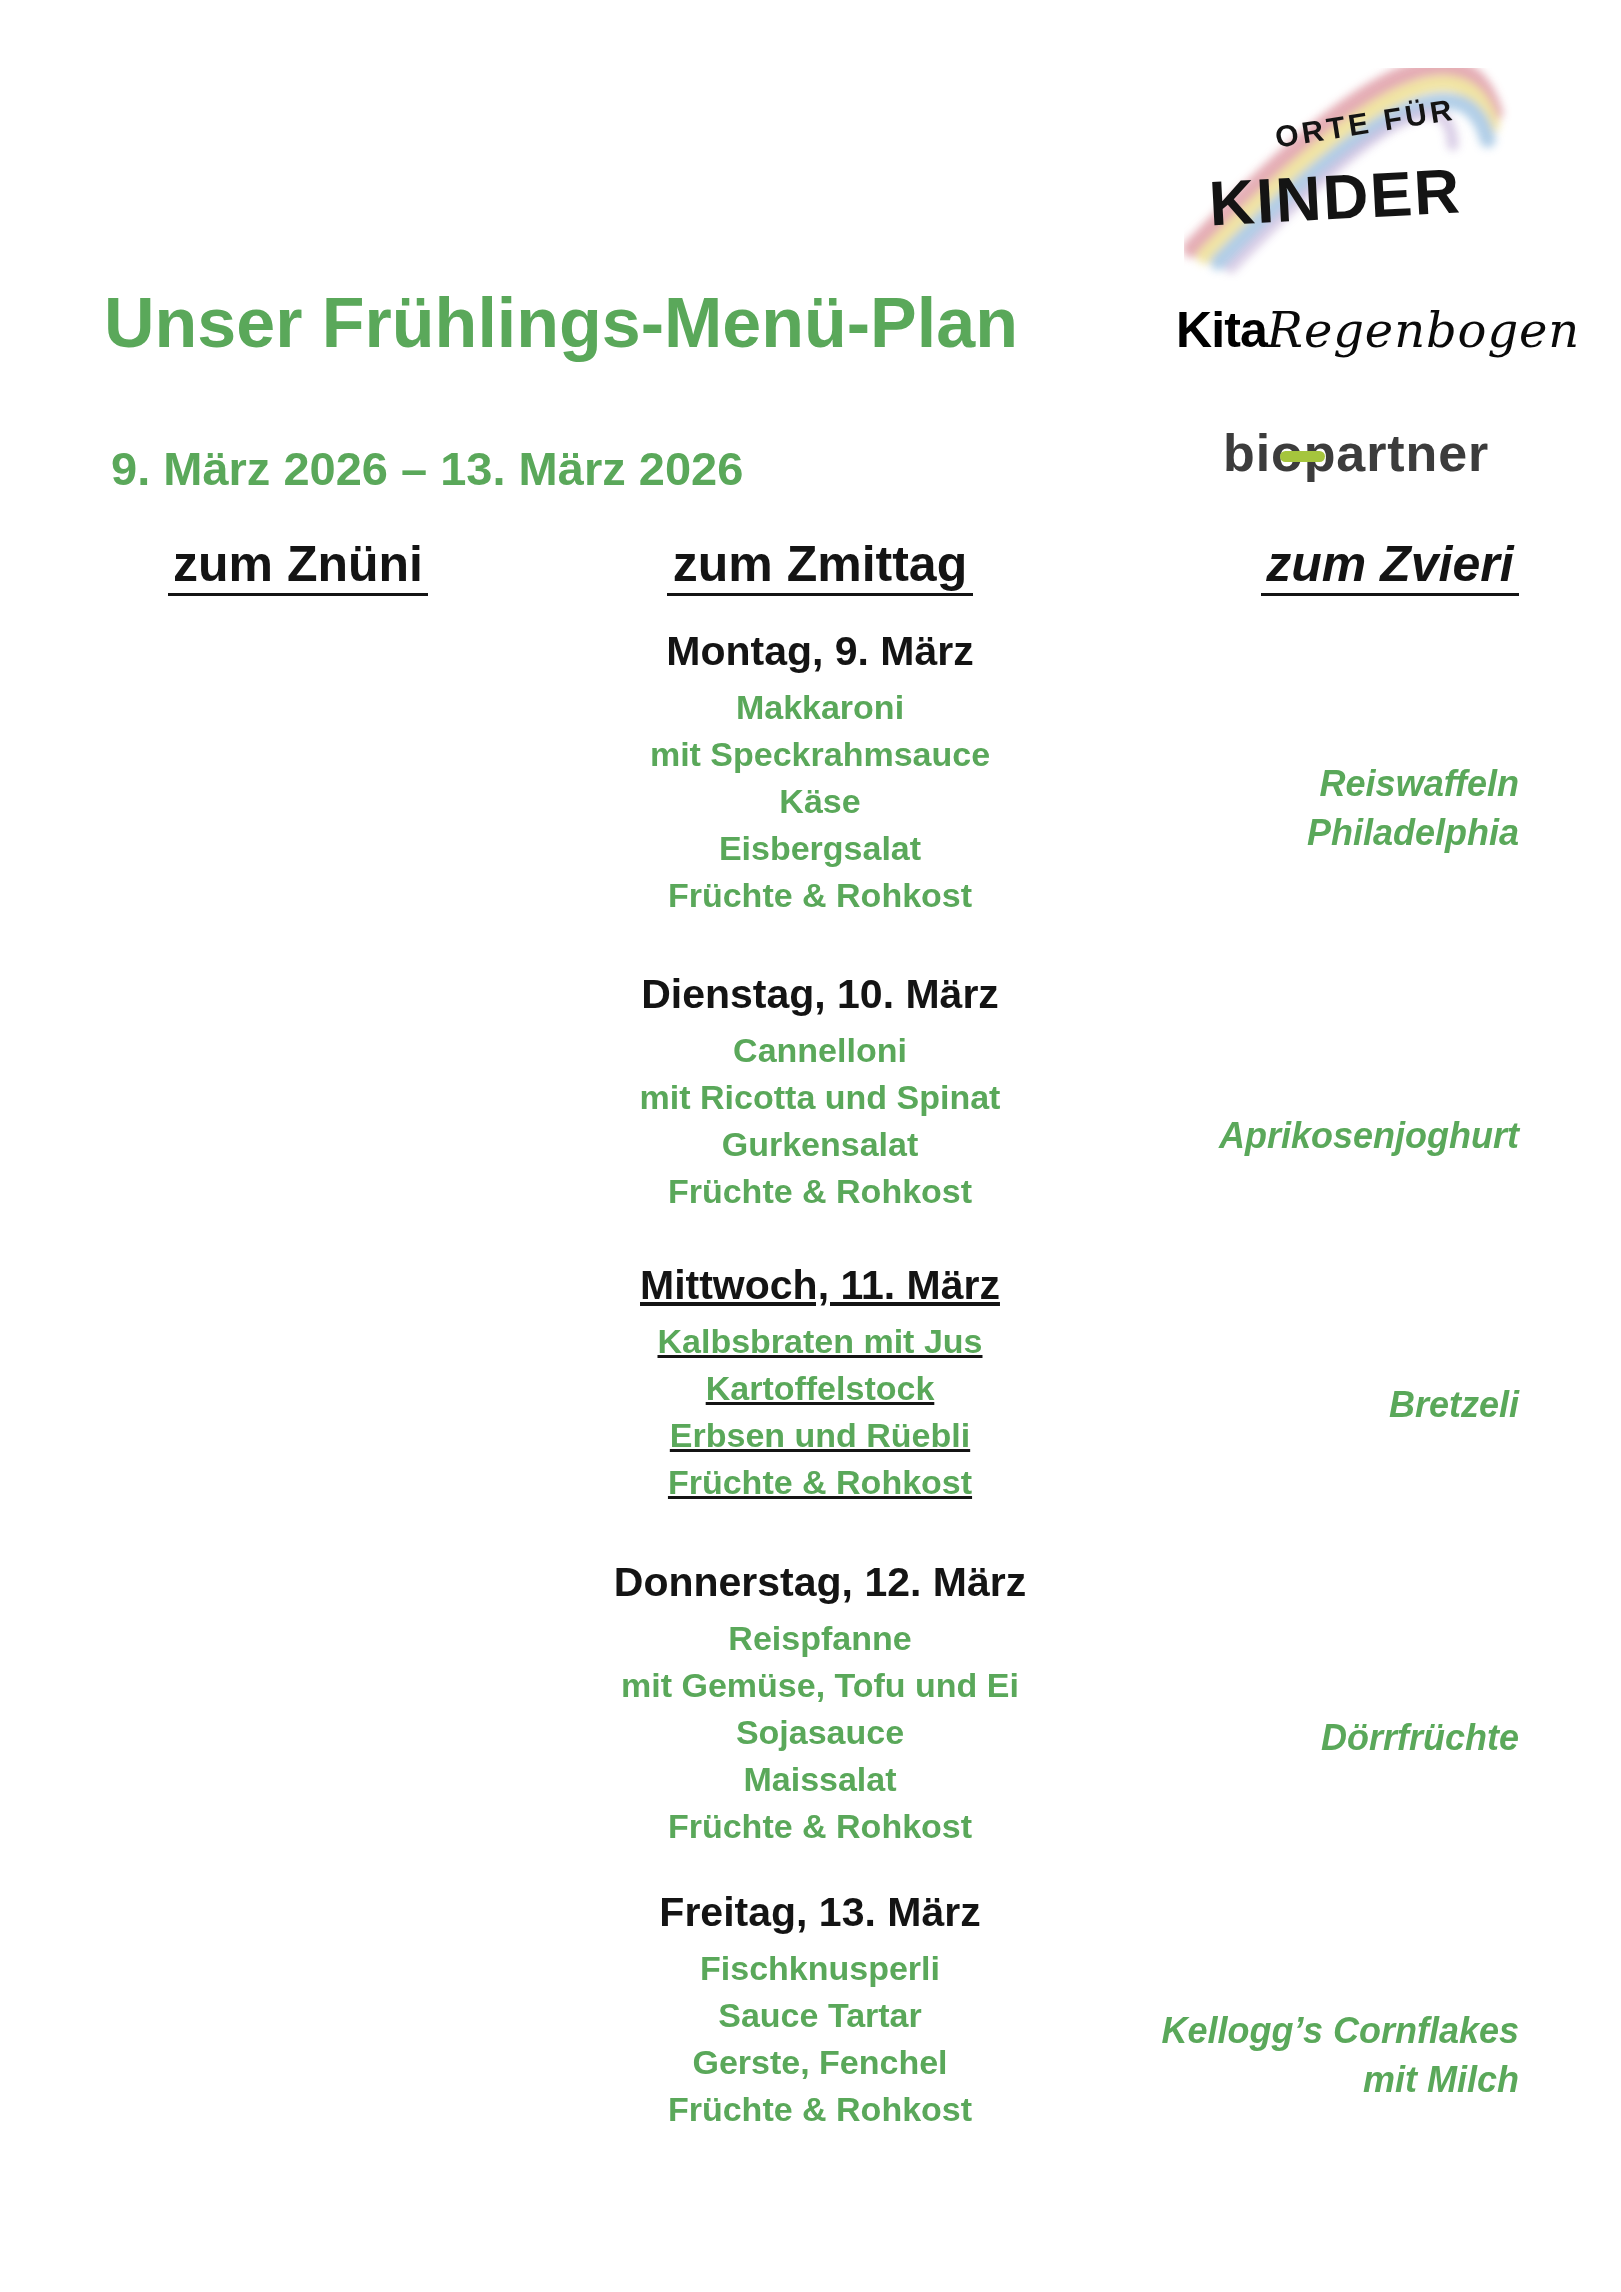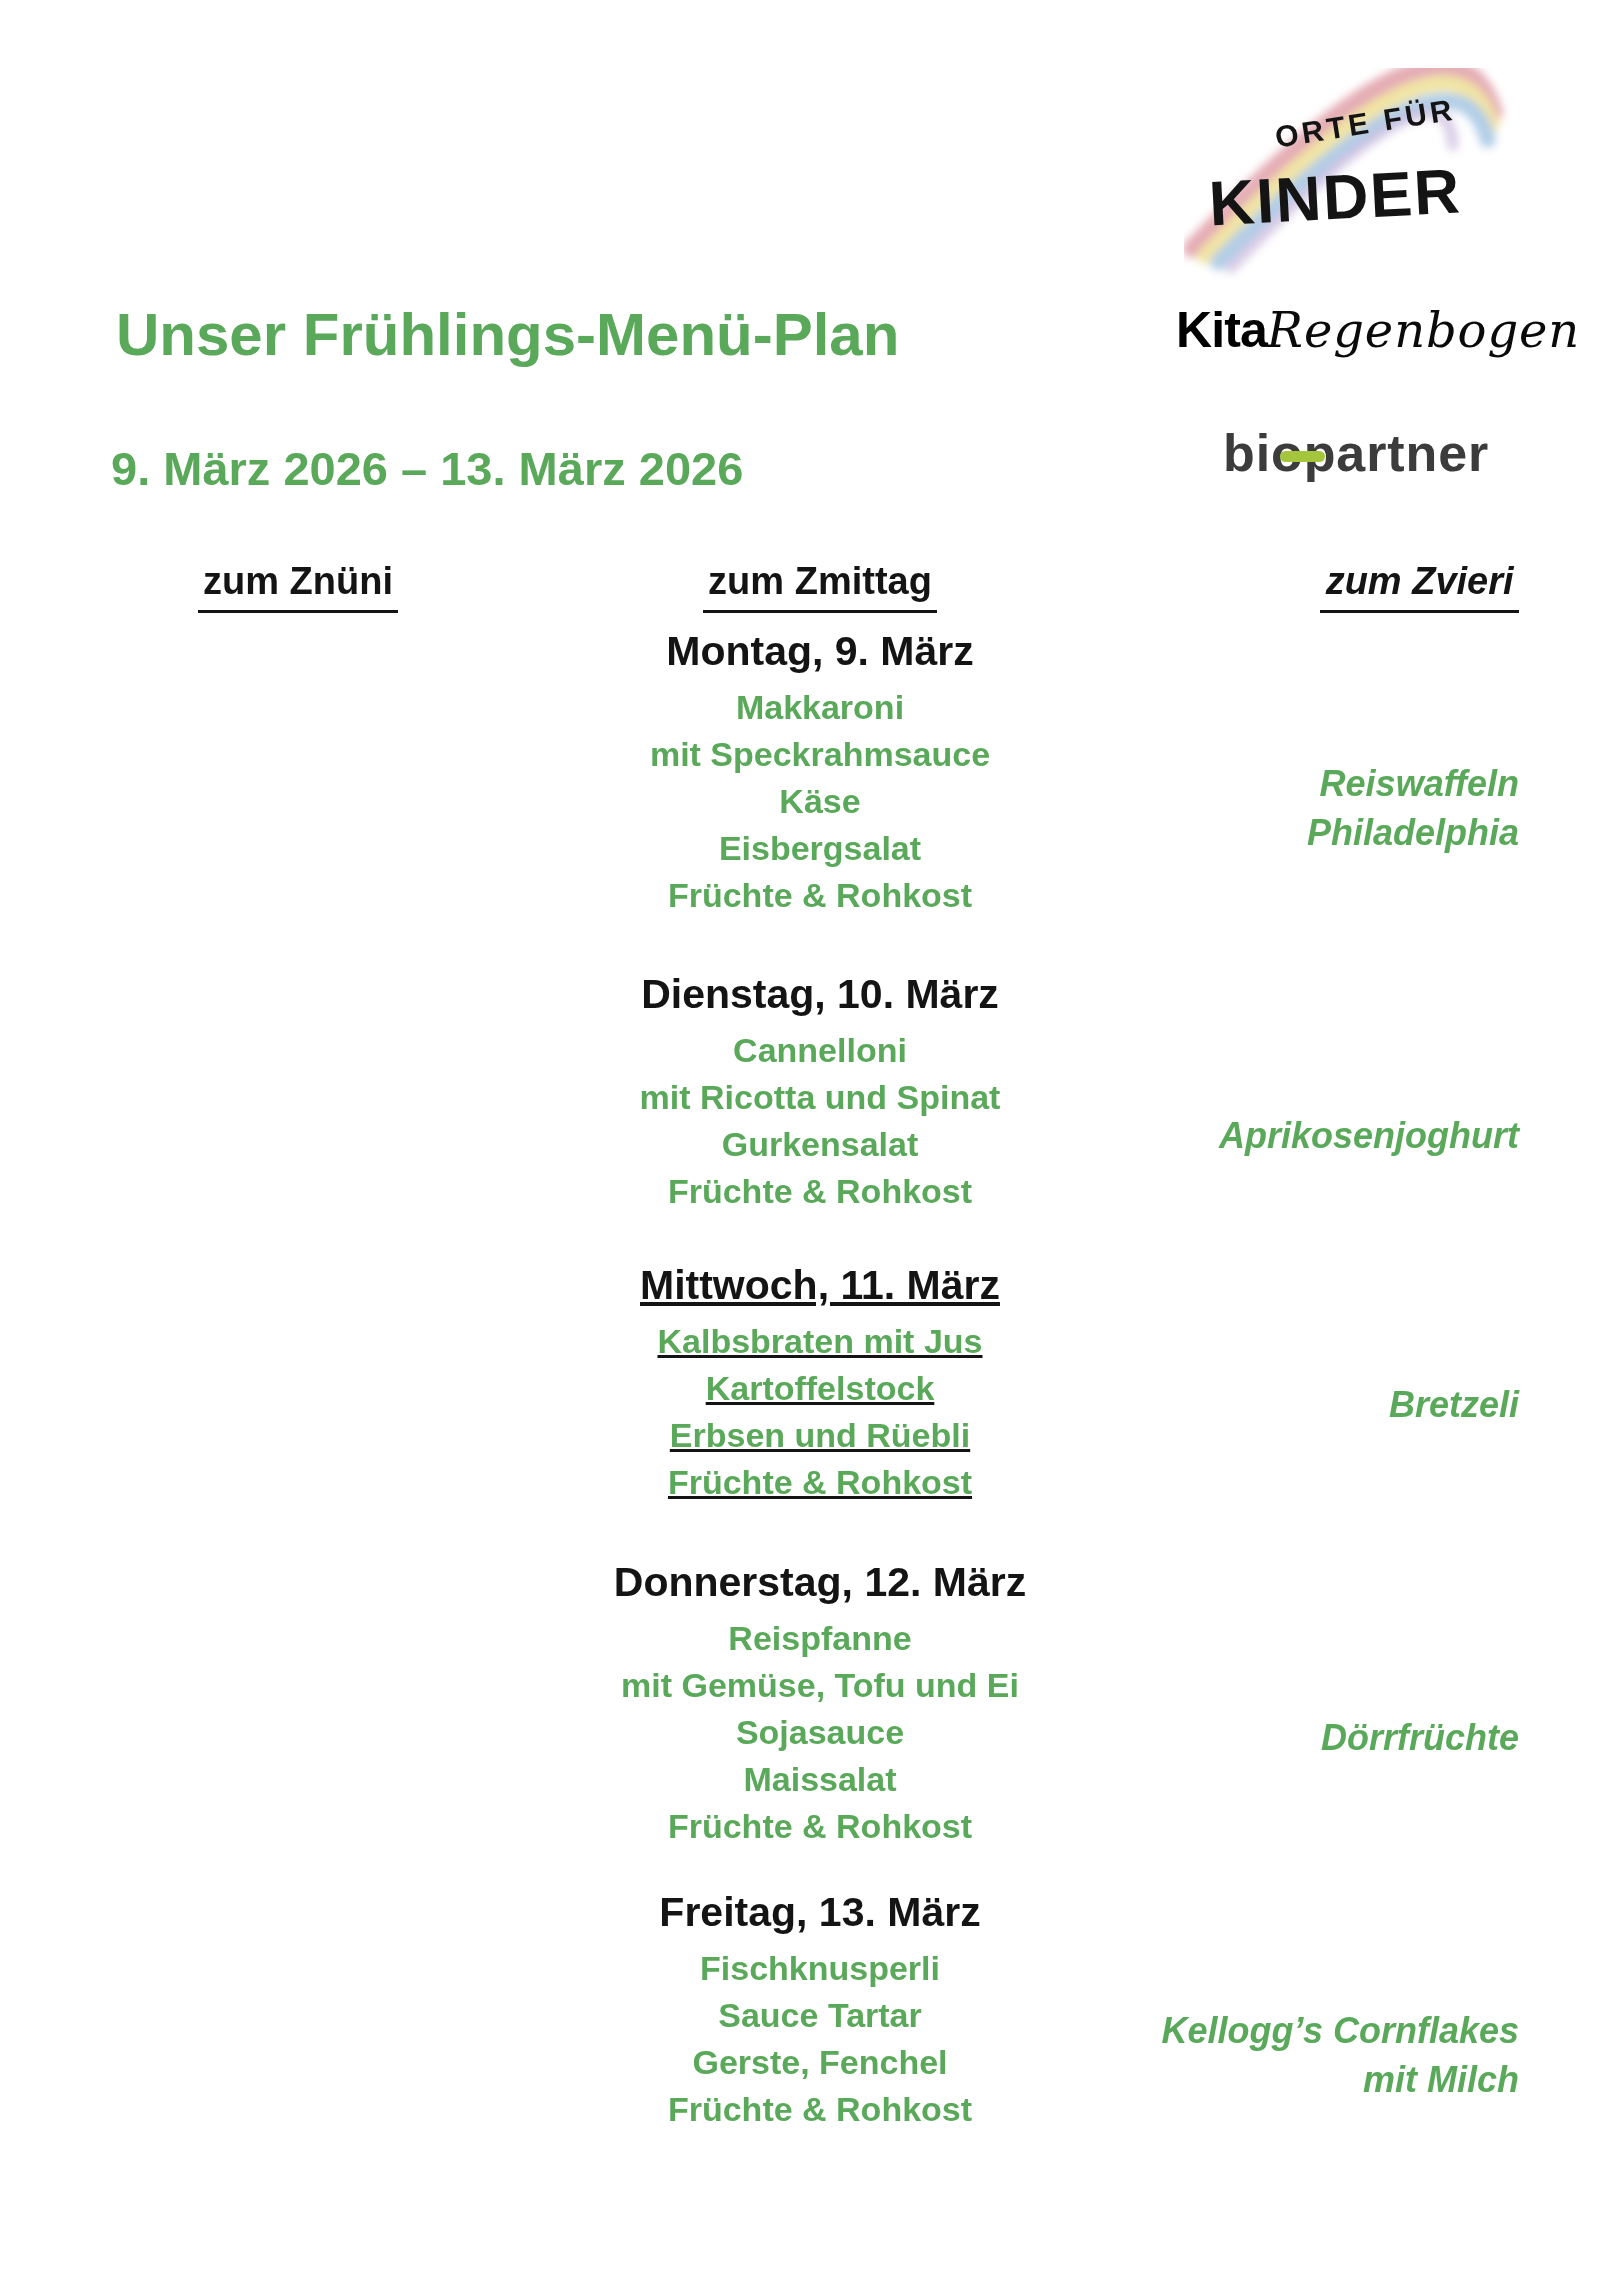--- a/index.html
+++ b/index.html
@@ -50,36 +50,36 @@
     position:absolute;left:1223px;top:423px;white-space:nowrap;
     font-size:52px;font-weight:bold;color:var(--bio-gray);letter-spacing:0.9px;
   }
   .bio-dash{
     position:absolute;left:57px;top:28px;width:45px;height:10.7px;
     background:var(--bio-dash);border-radius:6.3px;z-index:2;
   }
 
   
   .title{
-    position:absolute;left:100px;top:276px;margin:16px;
-    font-size:60px;line-height:86px;font-weight:bold;color:var(--green);
+    position:absolute;left:100px;top:276px;margin:4px;
+    font-size:70px;line-height:86px;font-weight:bold;color:var(--green);
     white-space:nowrap;
   }
   .date-range{
     position:absolute;left:111px;top:441px;
     font-size:47px;line-height:56px;font-weight:bold;color:var(--green);
     white-space:nowrap;
   }
 
   
   .col-znueni{position:absolute;left:54px;width:488px;text-align:center;}
   .col-zmittag{position:absolute;left:502px;width:636px;text-align:center;}
   .col-zvieri{position:absolute;left:1149px;width:370px;text-align:right;font-style:italic;}
 
-  .col-header{top:559px;font-size:38px;line-height:45px;font-weight:bold;color:var(--ink);}
+  .col-header{top:542px;font-size:50px;line-height:45px;font-weight:bold;color:var(--ink);}
   .col-header .underlined{
     display:inline-block;border-bottom:3.6px solid var(--ink);padding:0 5.4px 6.3px 5.4px;
   }
 
   .znueni-note{top:1121px;font-size:36px;line-height:99px;font-weight:bold;color:var(--green);}
 
   .day-block{font-weight:bold;}
   .day-heading{font-size:41px;line-height:48px;color:var(--ink);margin-bottom:9px;white-space:nowrap;}
   .menu-line{font-size:34px;line-height:47px;color:var(--green);white-space:nowrap;}
   .day-montag{top:627px;}

